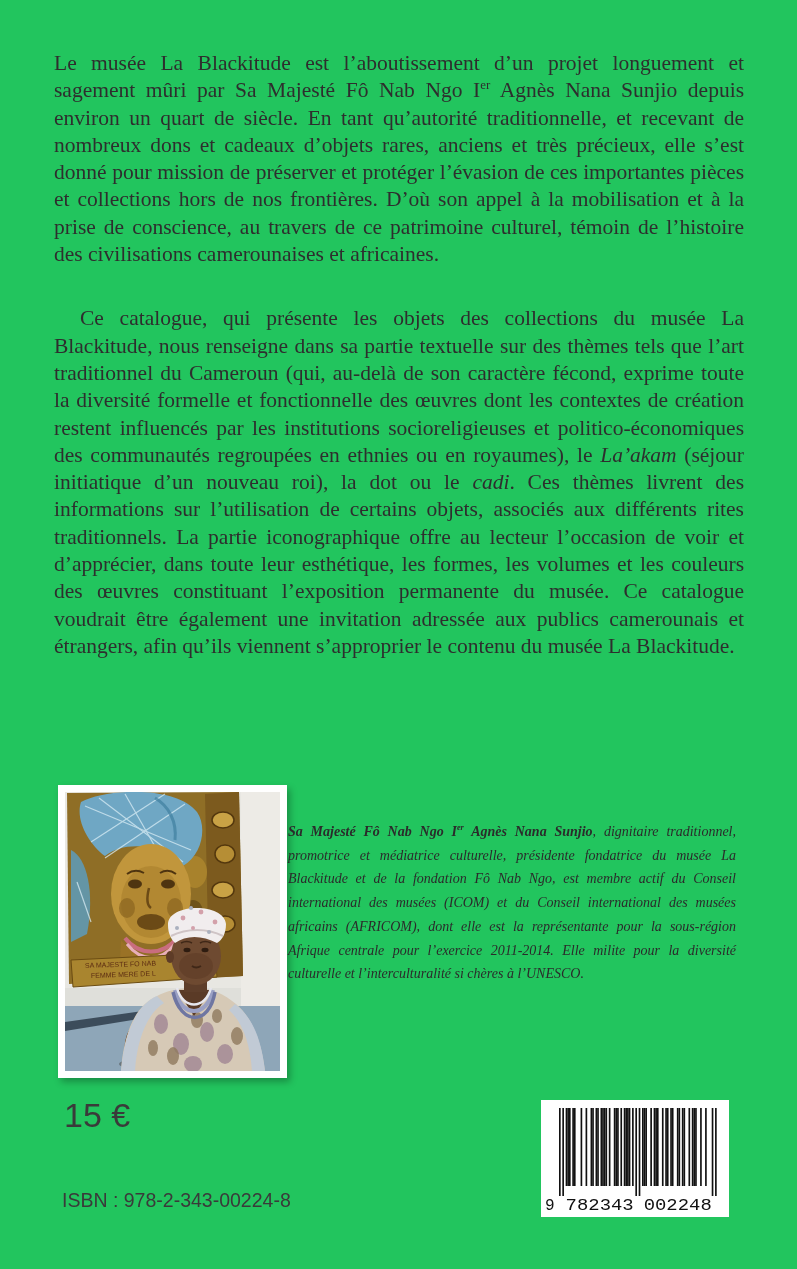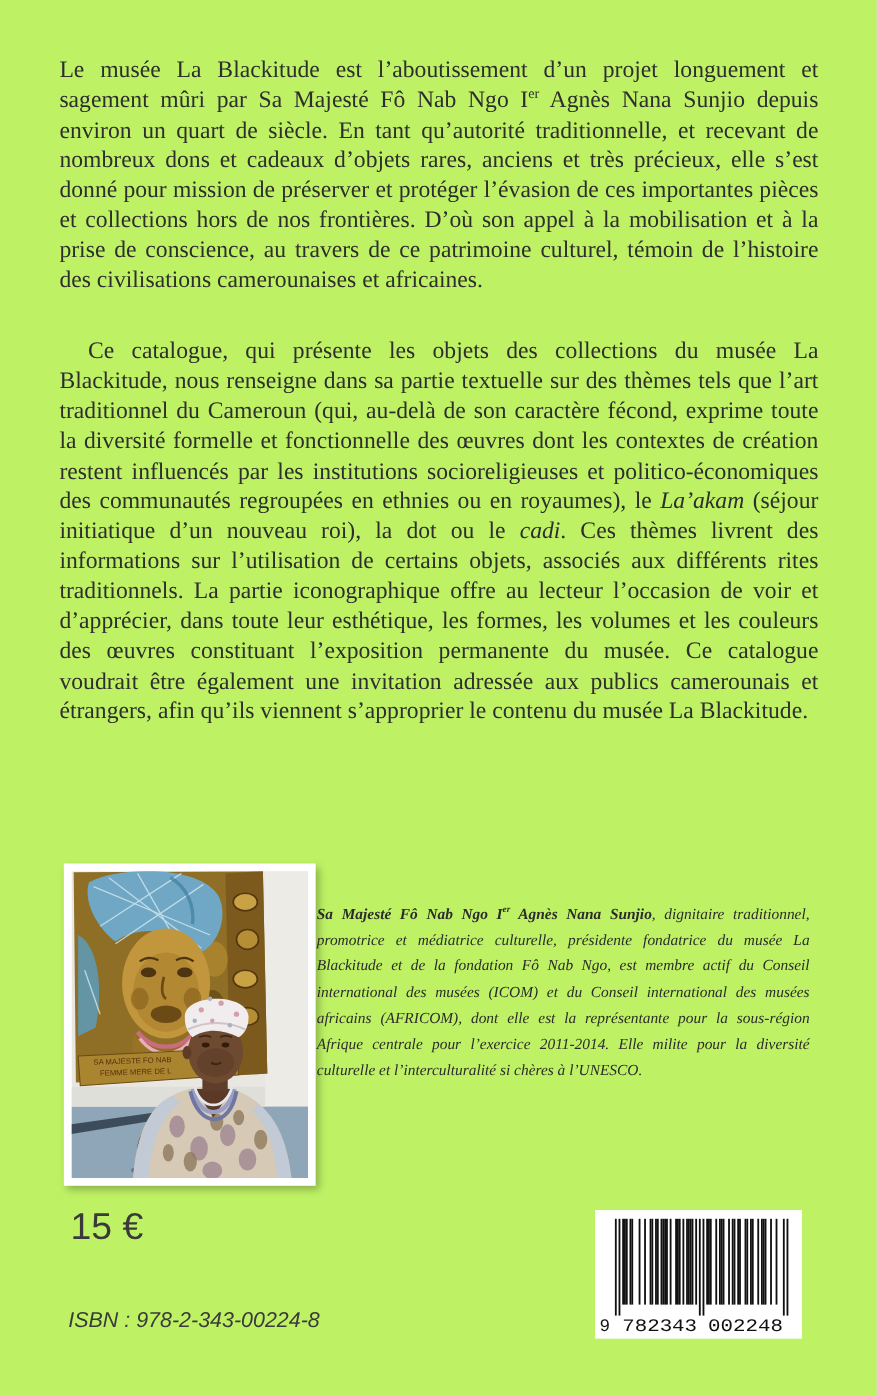--- a/index.html
+++ b/index.html
@@ -1,17 +1,17 @@
 <!DOCTYPE html>
 <html><head>
 <meta charset="utf-8">
 <style>
   html,body{margin:0;padding:0;background:#d9d9d9;}
   .page{
-    position:relative;width:797px;height:1269px;background:#bef264;
+    position:relative;width:797px;height:1269px;background:#22c55e;
     font-family:"Liberation Serif", serif;color:#2e2e2e;overflow:hidden;
   }
   
   .synopsis{
     position:absolute;left:54px;top:50px;width:690px;
     font-size:21.5px;line-height:27.3px;text-align:justify;
   }
   .synopsis p{margin:0;padding:0;}
   .synopsis p.indent{text-indent:26px;margin-top:37px;}
   sup{font-size:0.6em;line-height:0;vertical-align:super;}
@@ -31,21 +31,21 @@
     color:#2b2b2b;
   }
 
   
   .price{
     position:absolute;left:64px;top:1096px;
     font-family:"Liberation Sans", sans-serif;font-size:34px;color:#3a3a3a;
   }
   .isbn{
     position:absolute;left:62px;top:1189px;
-    font-family:"Liberation Sans", sans-serif;font-size:19.5px;color:#3a3a3a;font-style:italic;
+    font-family:"Liberation Sans", sans-serif;font-size:19.5px;color:#3a3a3a;
   }
   .barcode-box{
     position:absolute;left:541px;top:1100px;width:188px;height:117px;
     background:#ffffff;
   }
   .barcode-box svg{display:block;width:188px;height:117px;}
 </style>
 </head>
 <body>
 

